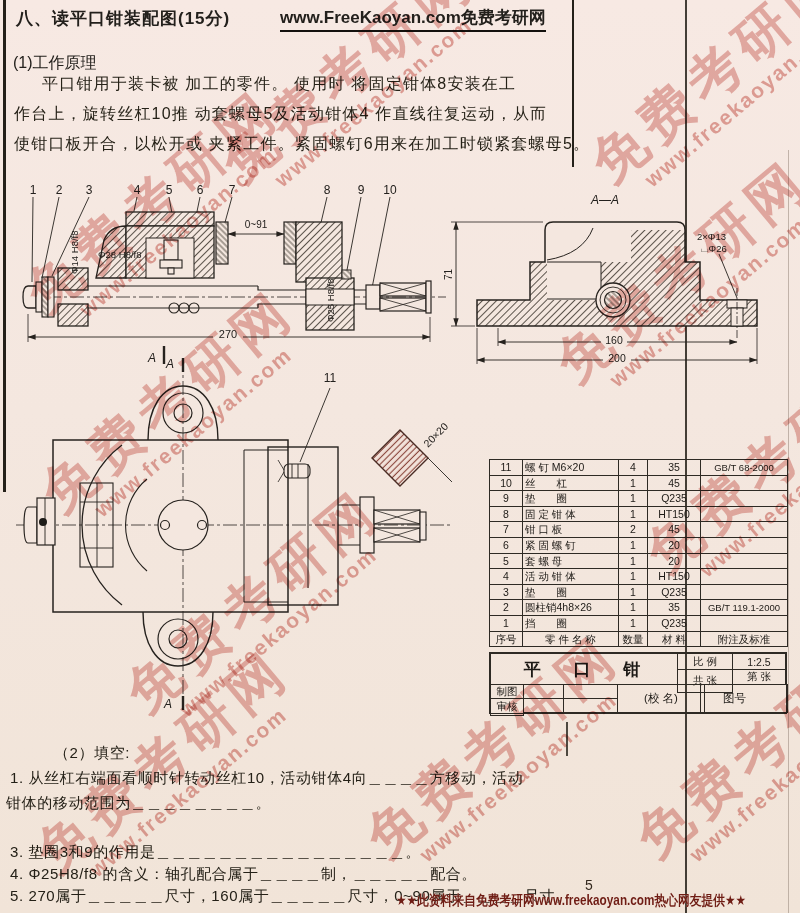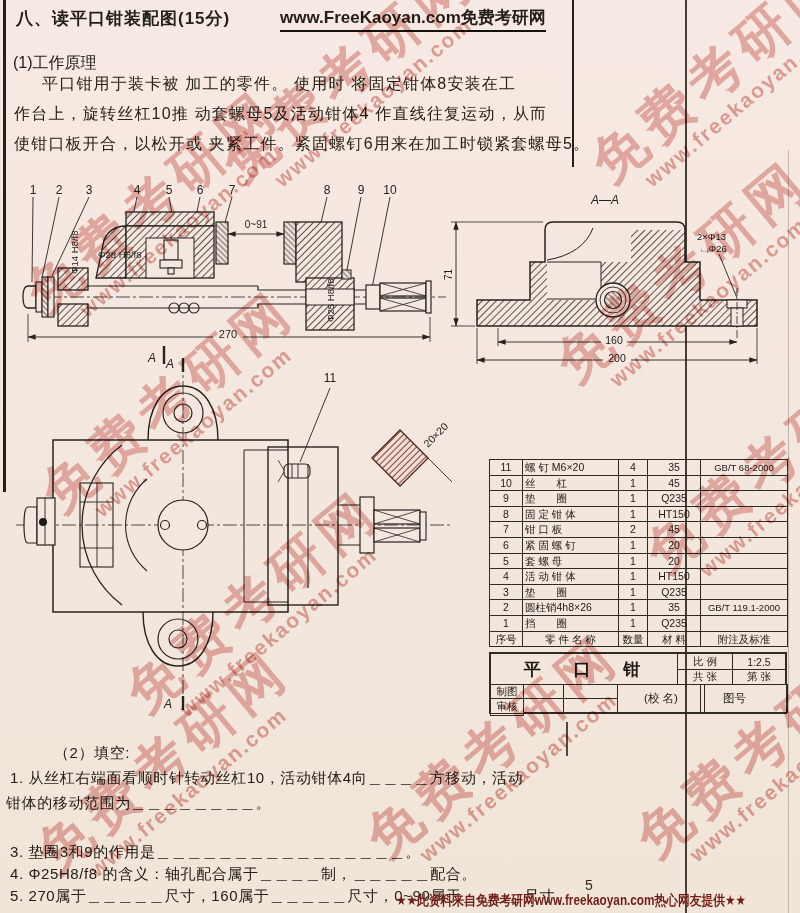--- a/index.html
+++ b/index.html
@@ -364,21 +364,21 @@
           <td class="c">材  料</td>
           <td class="c">附注及标准</td>
         </tr>
   </tbody>
     </table>
 
   <div class="tblock">
     <div class="tb-cell tb-name" style="left:0;top:0;width:188px;height:32px;">平 口 钳</div>
     <div class="tb-cell" style="left:187px;top:0;width:56px;height:17px;">比 例</div>
     <div class="tb-cell" style="left:242px;top:0;width:54px;height:17px;">1:2.5</div>
-    <div class="tb-cell" style="left:187px;top:16px;width:56px;height:16px;">共  张</div>
+    <div class="tb-cell" style="left:187px;top:16px;width:56px;height:24px;">共  张</div>
     <div class="tb-cell" style="left:242px;top:16px;width:54px;height:16px;">第  张</div>
     <div class="tb-cell" style="left:0;top:31px;width:34px;height:15px;">制图</div>
     <div class="tb-cell" style="left:33px;top:31px;width:41px;height:15px;"></div>
     <div class="tb-cell" style="left:73px;top:31px;width:55px;height:15px;"></div>
     <div class="tb-cell" style="left:0;top:45px;width:34px;height:18px;">审核</div>
     <div class="tb-cell" style="left:33px;top:45px;width:41px;height:15px;"></div>
     <div class="tb-cell" style="left:73px;top:45px;width:55px;height:15px;"></div>
     <div class="tb-cell" style="left:127px;top:31px;width:88px;height:29px;font-size:11.5px;">(校  名)</div>
     <div class="tb-cell" style="left:210px;top:31px;width:88px;height:29px;justify-content:flex-start;padding-left:22px;font-size:11.5px;">图号</div>
   </div>

